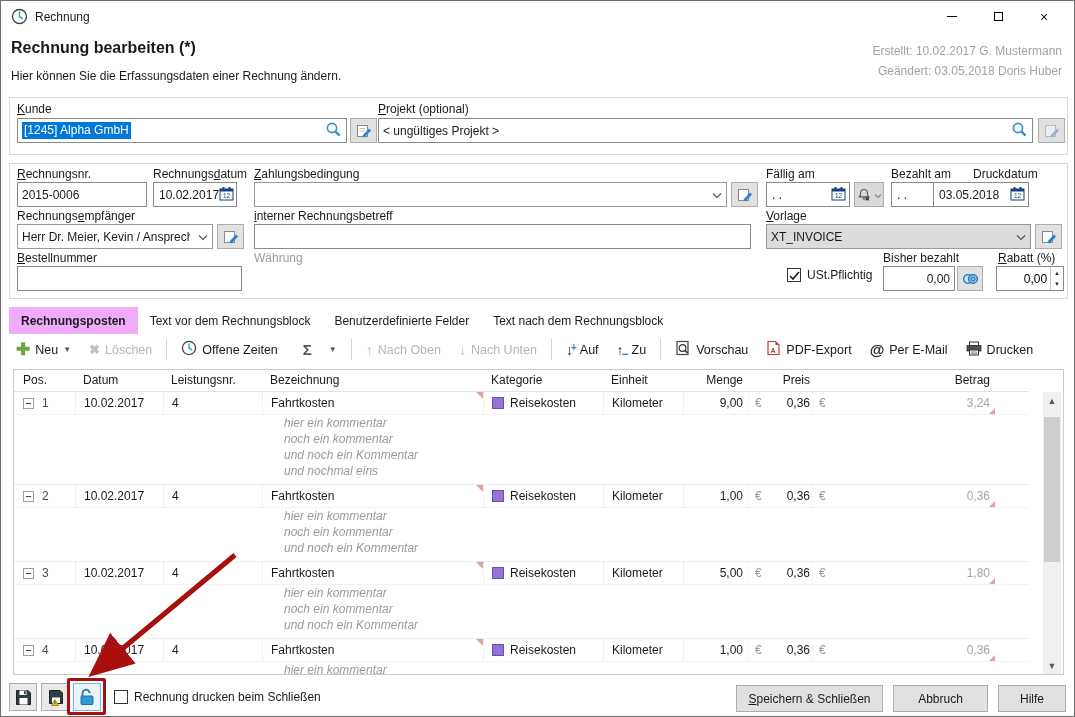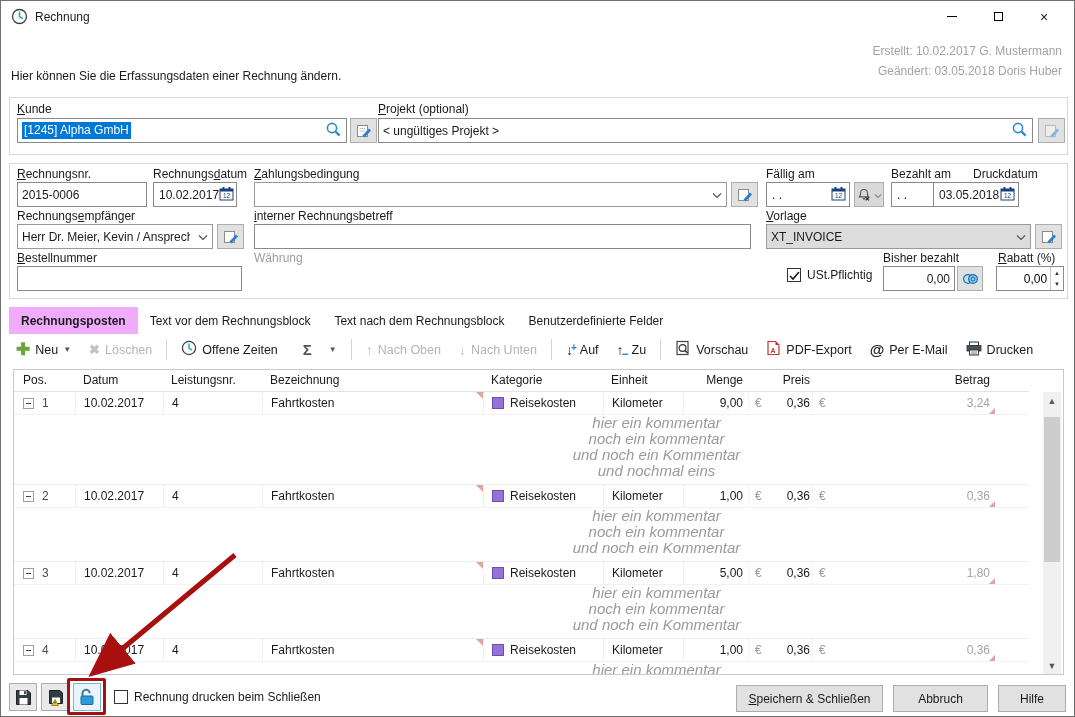--- a/index.html
+++ b/index.html
@@ -88,21 +88,21 @@
   .c-ein   { width:80px;  border-left:1px dotted #e4e4e4; }
   .c-men   { width:65px; justify-content:flex-end; padding-right:5px; border-left:1px dotted #e4e4e4; }
   .c-eur   { width:20px; color:#9a9a9a; padding-left:6px; border-left:1px dotted #ececec; }
   .c-pre   { width:44px; justify-content:flex-end; padding-right:2px; }
   .c-bet   { width:163px; justify-content:flex-end; padding-right:5px; color:#a5a5a5; }
   .cat-square { width:12px; height:12px; border:1px solid #6a4fb0; background:#9472d6; flex:none; }
   .expander { width:11px; height:11px; border:1px solid #9f9f9f; background:#fff; position:relative; flex:none; cursor:pointer; }
   .expander::after { content:""; position:absolute; left:2px; top:4px; width:5px; border-top:1px solid #444; }
   .tri-tr { position:absolute; right:0; top:0; width:0; height:0; border-left:7px solid transparent; border-top:7px solid #dfa3a1; }
   .tri-br { position:absolute; right:0; bottom:-1px; width:0; height:0; border-left:7px solid transparent; border-bottom:7px solid #dfa3a1; }
-  .comment-line { margin-left:270px; font-style:italic; color:#9a9a9a; font-size:15px; height:16px; line-height:16px; white-space:nowrap;text-align:center; }
+  .comment-line { margin-left:270px; font-style:italic; color:#9a9a9a; font-size:12px; height:16px; line-height:16px; white-space:nowrap; }
   .item-block { border-bottom:1px solid #ededed; padding-bottom:5px; }
 
   
   .vscroll { position:absolute; left:1029px; top:22px; width:18px; height:282px; background:#f0f0f0; }
   .vs-btn { position:absolute; left:0; width:18px; height:17px; display:flex; align-items:center; justify-content:center; color:#5a5a5a; font-size:9px; }
   .vs-thumb { position:absolute; left:1px; width:16px; background:#cdcdcd; }
 
   
   .footer-btn { position:absolute; width:28px; height:28px; border:1px solid #adadad; background:#e9e9e9; display:flex; align-items:center; justify-content:center; cursor:pointer; }
   .footer-btn.lit { background:#eaf4fb; border-color:#7fb6dd; }
@@ -127,20 +127,21 @@
         <span class="glyph-min"></span>
       </div>
     <div class="winbtn" style="left:974px">
         <span class="glyph-max"></span>
       </div>
     <div class="winbtn" style="left:1020px">
         <span class="glyph-close">×</span>
       </div>
   </div>
 
+  <div class="page-title">Rechnung bearbeiten (*)</div>
   <div class="page-subtitle">Hier können Sie die Erfassungsdaten einer Rechnung ändern.</div>
   <div class="meta meta1">Erstellt: 10.02.2017 G. Mustermann</div>
   <div class="meta meta2">Geändert: 03.05.2018 Doris Huber</div>
 
   <div class="groupbox g1"></div>
   <div class="groupbox g2"></div>
 
   <div class="lbl" style="left:16px; top:101px"><u>K</u>unde</div>
   <div class="tbox" style="left:16px; top:117px; width:330px">
     <span class="sel">[1245] Alpha GmbH</span>
@@ -238,21 +239,21 @@
     <span><svg width="15" height="15" viewBox="0 0 15 15">
           <rect x="1" y="3" width="13" height="11" fill="#fff" stroke="#17427e"></rect>
           <rect x="1" y="3" width="13" height="2.5" fill="#17427e"></rect>
           <rect x="3.5" y="1" width="2" height="3" fill="#17427e"></rect>
           <rect x="9.5" y="1" width="2" height="3" fill="#17427e"></rect>
           <text x="7.5" y="12" font-size="6.5" text-anchor="middle" fill="#17427e" font-family="Liberation Sans">12</text>
         </svg></span>
   </div>
 
   <div class="lbl" style="left:972px; top:166px">Druckdatum</div>
-  <div class="datefield" style="left:932px; top:181px; width:86px">
+  <div class="datefield" style="left:932px; top:181px; width:96px">
     <span>03.05.2018</span>
       <span class="flex"></span>
     <span><svg width="15" height="15" viewBox="0 0 15 15">
           <rect x="1" y="3" width="13" height="11" fill="#fff" stroke="#17427e"></rect>
           <rect x="1" y="3" width="13" height="2.5" fill="#17427e"></rect>
           <rect x="3.5" y="1" width="2" height="3" fill="#17427e"></rect>
           <rect x="9.5" y="1" width="2" height="3" fill="#17427e"></rect>
           <text x="7.5" y="12" font-size="6.5" text-anchor="middle" fill="#17427e" font-family="Liberation Sans">12</text>
         </svg></span>
   </div>
@@ -325,22 +326,22 @@
     <input value="0,00" style="">
     <div class="arrows">
       <div>▲</div>
       <div>▼</div>
     </div>
   </div>
 
   <div class="tabs">
     <div class="tab active">Rechnungsposten</div>
     <div class="tab">Text vor dem Rechnungsblock</div>
+    <div class="tab">Benutzerdefinierte Felder</div>
     <div class="tab">Text nach dem Rechnungsblock</div>
-    <div class="tab">Benutzerdefinierte Felder</div>
   </div>
 
   <div class="toolbar">
     <div class="titem">
       <span class="plus">✚</span>
       <span>Neu</span>
       <span class="ddarrow">▼</span>
     </div>
     <div class="titem disabled">
       <span class="xgray">✖</span>

